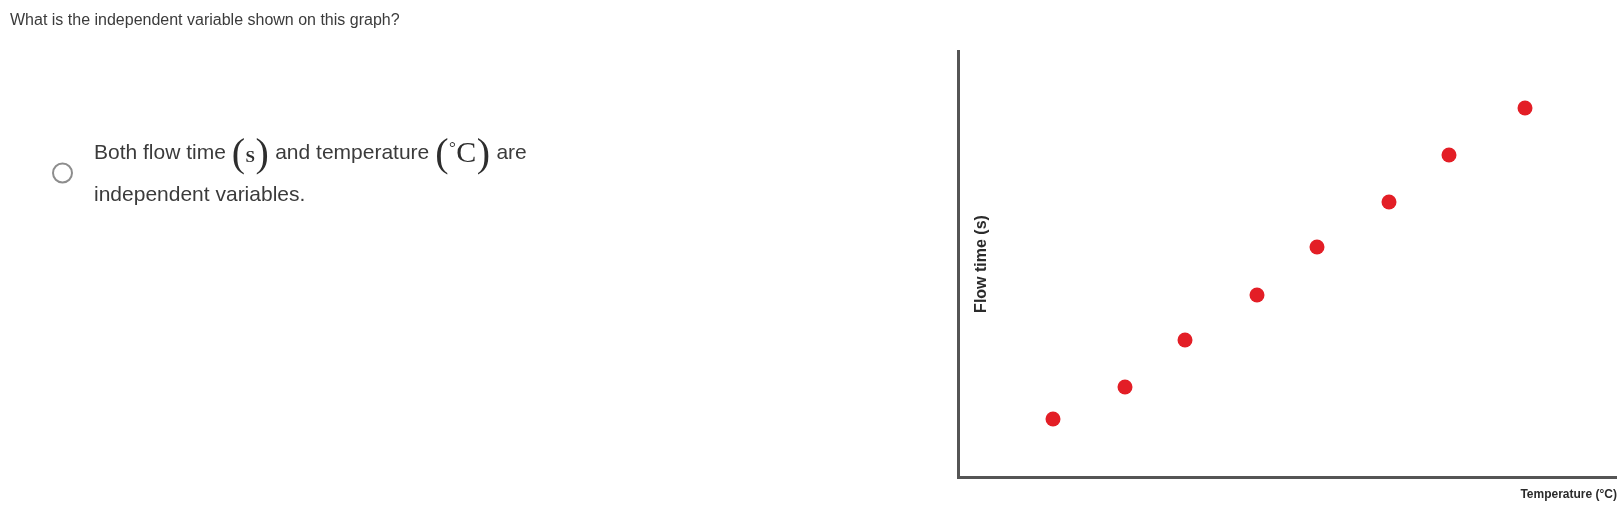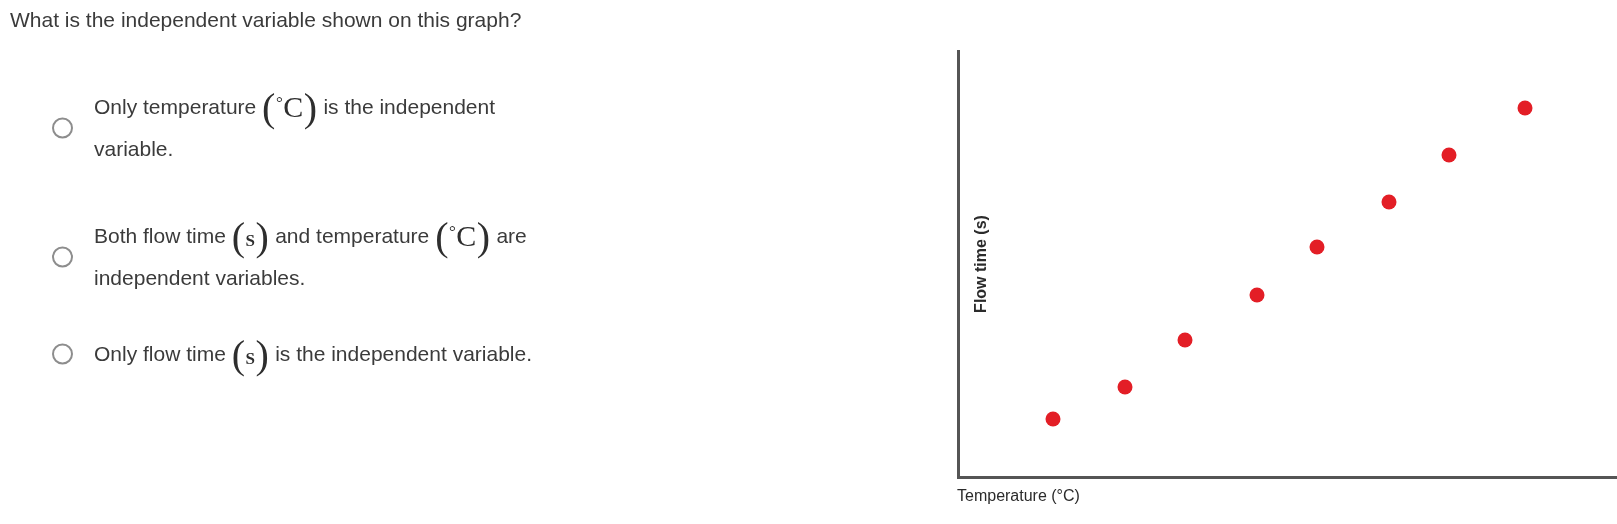--- a/index.html
+++ b/index.html
@@ -15,21 +15,21 @@
     font-family: "Liberation Sans", sans-serif;
     color: #3c3c3c;
     -webkit-font-smoothing: antialiased;
   }
 
   
   .question {
     position: absolute;
     left: 10px;
     top: 6px;
-    font-size: 21px;
+    font-size: 16px;
     line-height: 28px;
     color: #3b3b3b;
     white-space: nowrap;
   }
 
   
   .options {
     position: absolute;
     left: 46px;
     top: 86px;
@@ -145,48 +145,40 @@
     font-size: 16px;
     font-weight: bold;
     color: #2b2b2b;
     white-space: nowrap;
   }
   .xlabel {
     position: absolute;
     left: 0;
     top: 437px;
     width: 660px;
-    text-align: left;
-    font-size: 16px;
-    font-weight: normal;
+    text-align: right;
+    font-size: 12px;
+    font-weight: bold;
     color: #2b2b2b;
     white-space: nowrap;
   }
 </style>
 </head>
 <body>
 
 <div class="question">What is the independent variable shown on this graph?</div>
 
 <div class="options">
 
-  <div class="option option-1">
-    <span class="radio"></span>
-    <span class="option-text"><span>Only temperature </span><span class="mathfrag"><span class="paren">(</span><span class="deg">°</span><span class="sym">C</span><span class="paren">)</span></span><span> is the independent</span><br><span>variable.</span></span>
-  </div>
 
   <div class="option option-2">
     <span class="radio"></span>
     <span class="option-text"><span>Both flow time </span><span class="mathfrag"><span class="paren">(</span><span class="sym-s">s</span><span class="paren">)</span></span><span> and temperature </span><span class="mathfrag"><span class="paren">(</span><span class="deg">°</span><span class="sym">C</span><span class="paren">)</span></span><span> are</span><br><span>independent variables.</span></span>
   </div>
 
-  <div class="option option-3">
-    <span class="radio"></span>
-    <span class="option-text"><span>Only flow time </span><span class="mathfrag"><span class="paren">(</span><span class="sym-s">s</span><span class="paren">)</span></span><span> is the independent variable.</span></span>
-  </div>
 
 </div>
 
 <div class="chart-wrap">
   <div class="plot">
     <div class="axis-y"></div>
     <div class="axis-x"></div>
     <div id="dot-layer">
         <div class="dot" style="left: 95.7px; top: 368.94px; background: rgb(227, 30, 38);"></div>
         <div class="dot" style="left: 168.3px; top: 336.765px; background: rgb(227, 30, 38);"></div>

